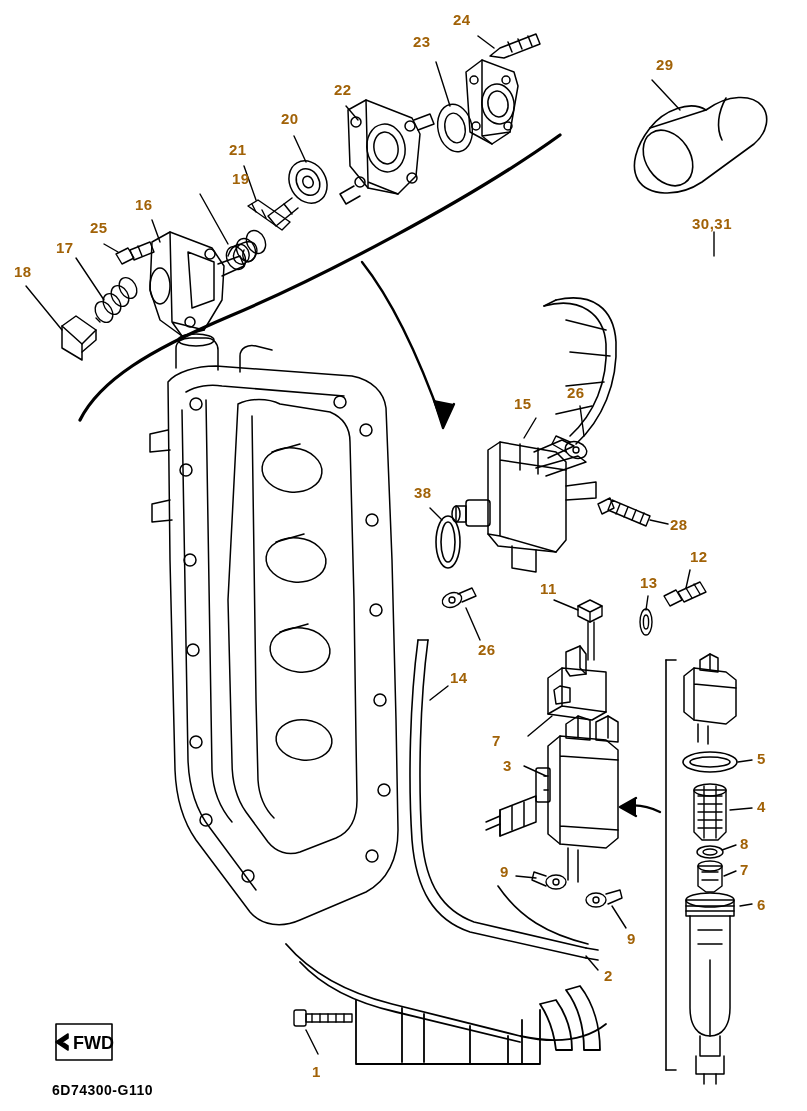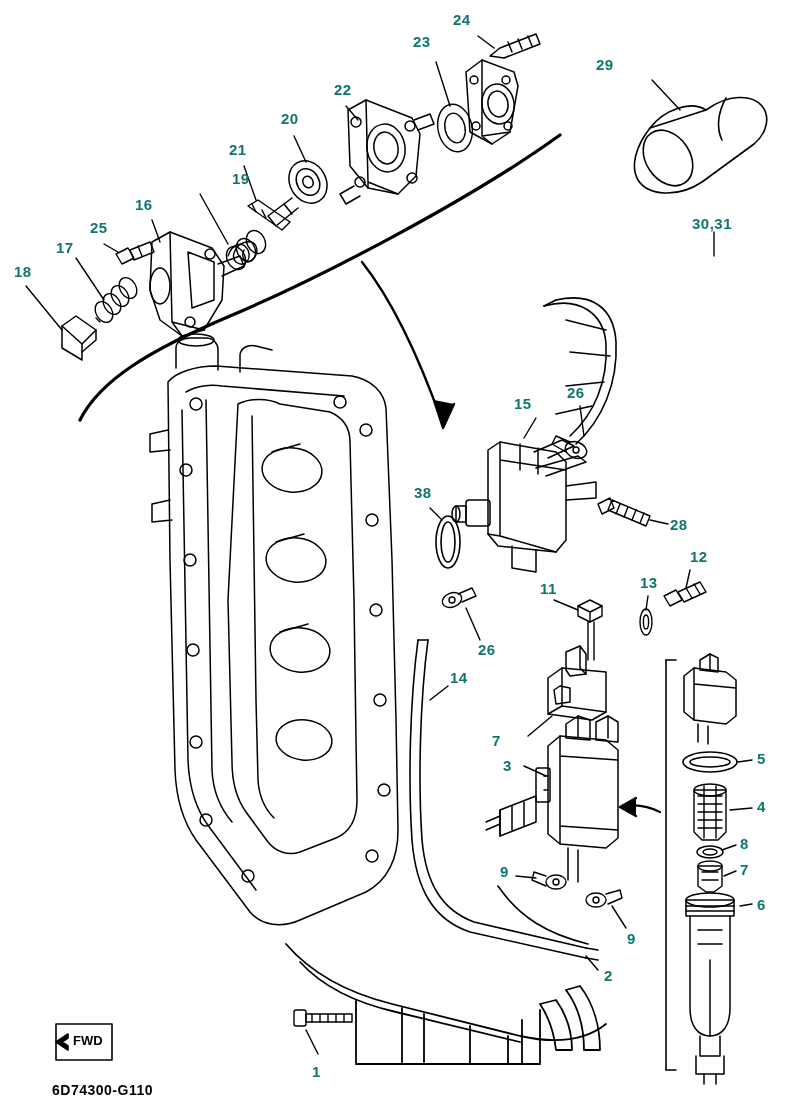--- a/index.html
+++ b/index.html
@@ -1,28 +1,28 @@
 <!DOCTYPE html>
 <html><head>
 <meta charset="utf-8">
 <style>
   html,body{margin:0;padding:0;background:#ffffff;}
   body{width:807px;height:1111px;position:relative;overflow:hidden;
        font-family:"Liberation Sans",sans-serif;color:#000;}
   #sheet{position:absolute;left:0;top:0;width:807px;height:1111px;}
   svg#art{position:absolute;left:0;top:0;width:807px;height:1111px;}
   .callout{position:absolute;font-size:15px;font-weight:bold;letter-spacing:.5px;
-           font-family:"Liberation Sans",sans-serif;color:#0f766e;white-space:nowrap;}
+           font-family:"Liberation Sans",sans-serif;color:#a16207;white-space:nowrap;}
   .boxlabel{position:absolute;border:2px solid #000;background:#fff;
             font-size:12px;font-weight:bold;text-align:center;line-height:15px;
             padding:5px 8px;font-family:"Liberation Sans",sans-serif;}
   .boxlabel div{white-space:nowrap;}
   .partno{position:absolute;left:52px;top:1082px;font-size:14px;font-weight:bold;
           letter-spacing:.5px;}
-  .fwdtext{position:absolute;left:73px;top:1033px;font-size:13px;font-weight:bold;}
+  .fwdtext{position:absolute;left:73px;top:1033px;font-size:18px;font-weight:bold;}
 </style>
 </head>
 <body>
 
 <div id="sheet">
 
   <svg id="art" viewBox="0 0 807 1111" xmlns="http://www.w3.org/2000/svg" fill="none" stroke="#000" stroke-width="1.4" stroke-linecap="round" stroke-linejoin="round">
 
     <g stroke-width="3.2">
       <path d="M80,420 C100,380 150,350 230,316 C320,278 470,200 560,135"></path>
@@ -398,21 +398,21 @@
   <div class="callout" style="left:281px;top:110px;">20</div>
   <div class="callout" style="left:229px;top:141px;">21</div>
   <div class="callout" style="left:334px;top:81px;">22</div>
   <div class="callout" style="left:413px;top:33px;">23</div>
   <div class="callout" style="left:453px;top:11px;">24</div>
   <div class="callout" style="left:90px;top:219px;">25</div>
   <div class="callout" style="left:567px;top:384px;">26</div>
   <div class="callout" style="left:478px;top:641px;">26</div>
   <div class="callout" style="left:414px;top:484px;">38</div>
   <div class="callout" style="left:670px;top:516px;">28</div>
-  <div class="callout" style="left:596px;top:56px;">29</div>
+  <div class="callout" style="left:656px;top:56px;">29</div>
   <div class="callout" style="left:692px;top:215px;">30,31</div>
 
 
   <div class="fwdtext">FWD</div>
 
   <div class="partno">6D74300-G110</div>
 
 </div>
 
 </body></html>

